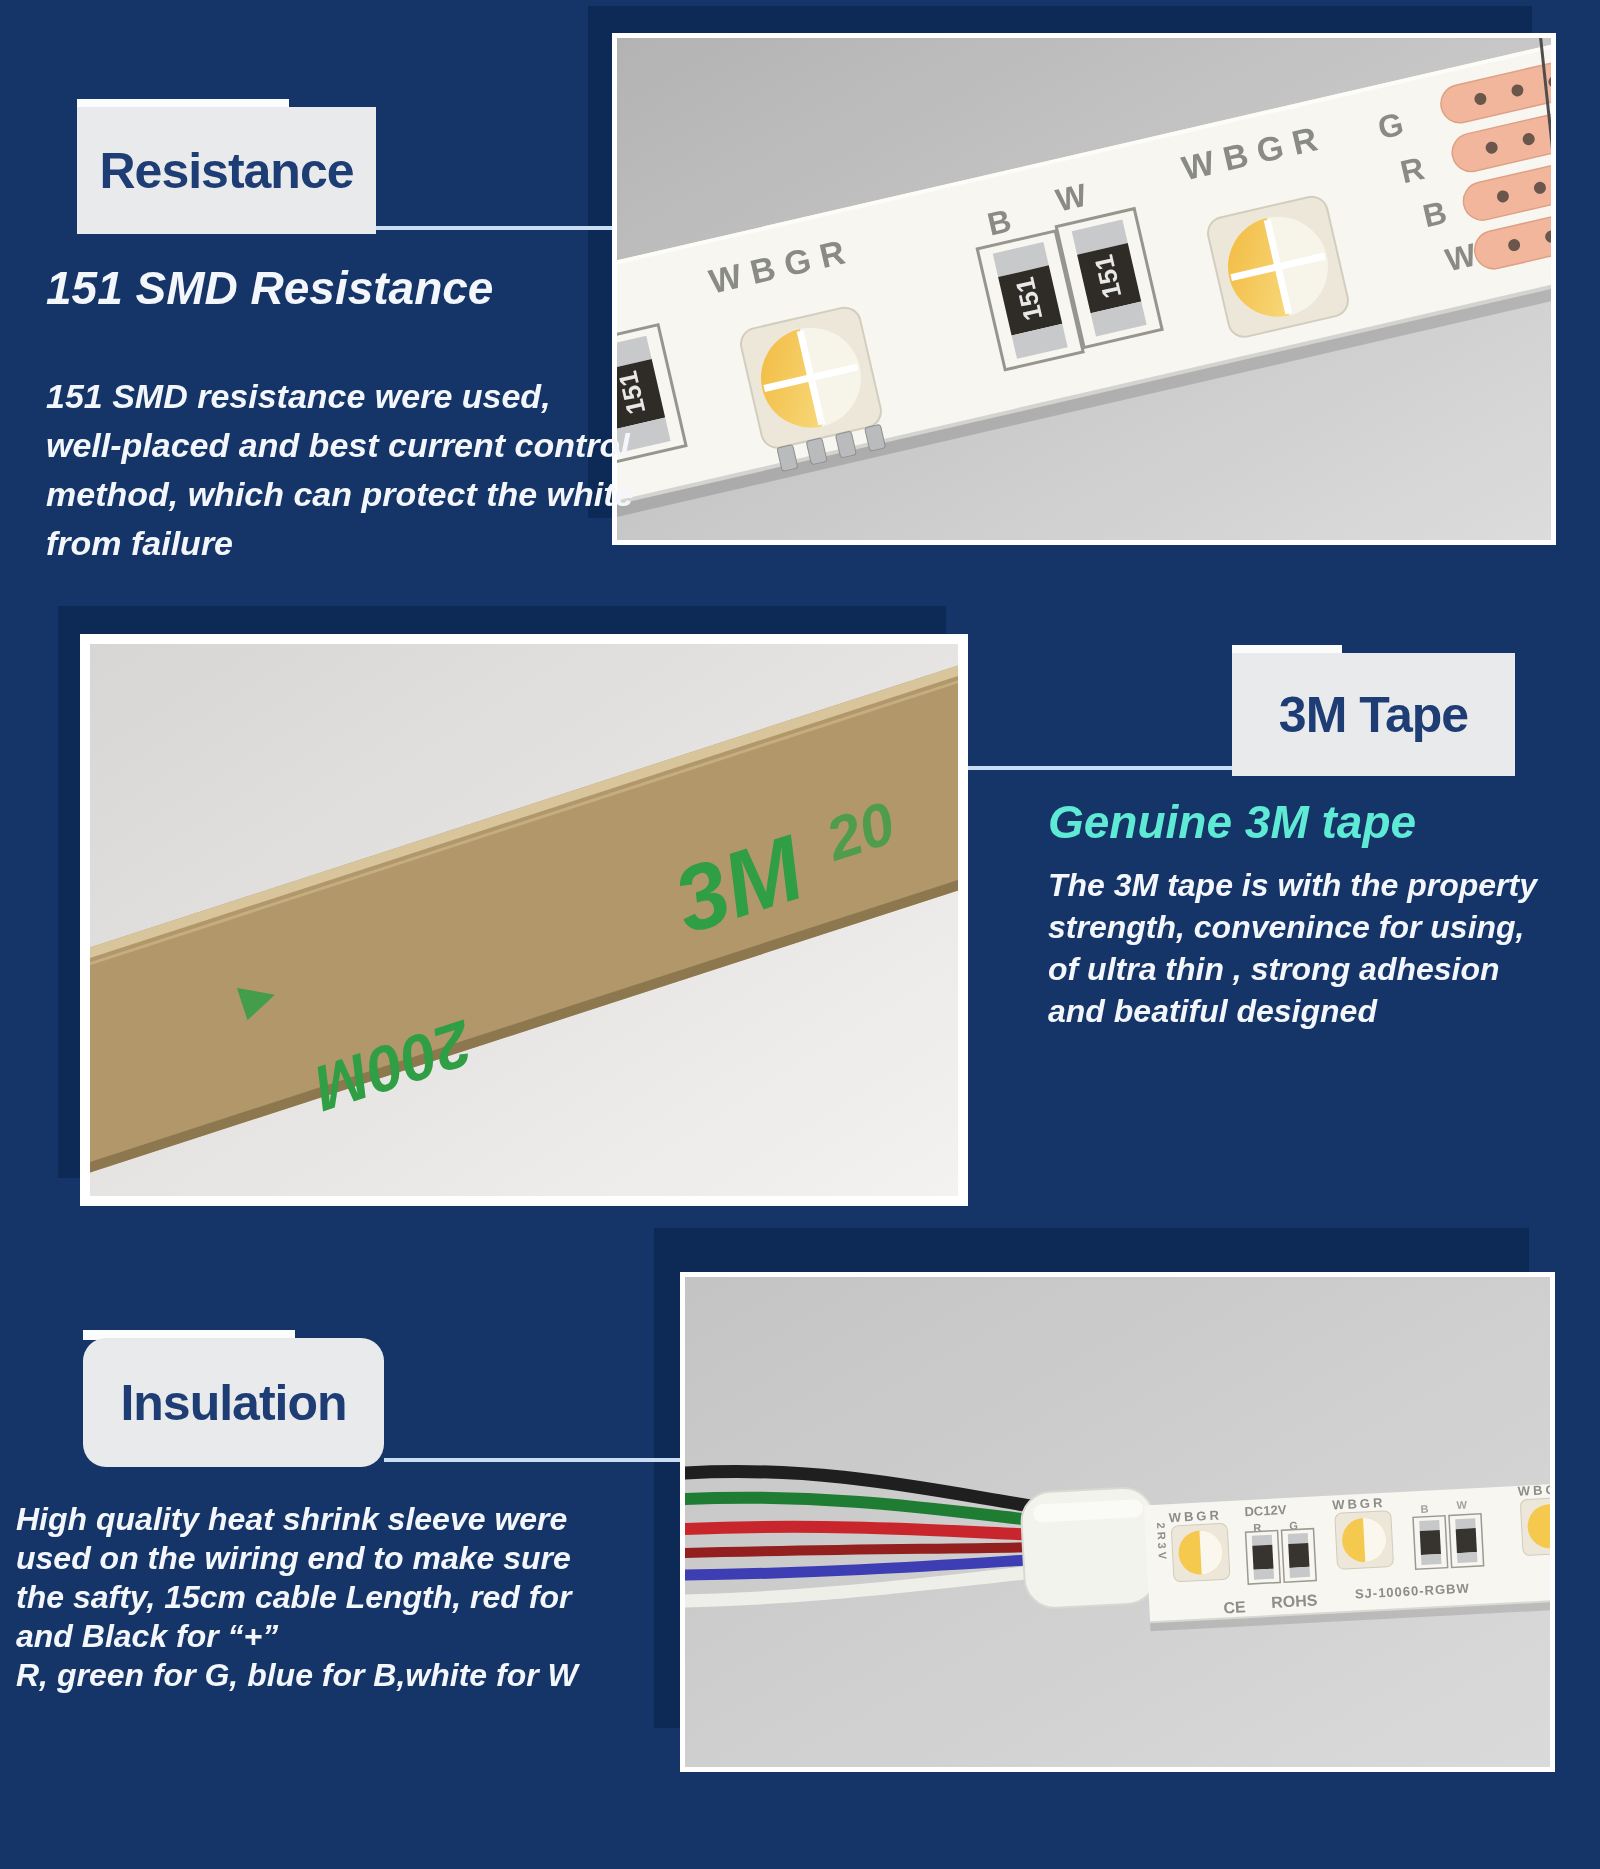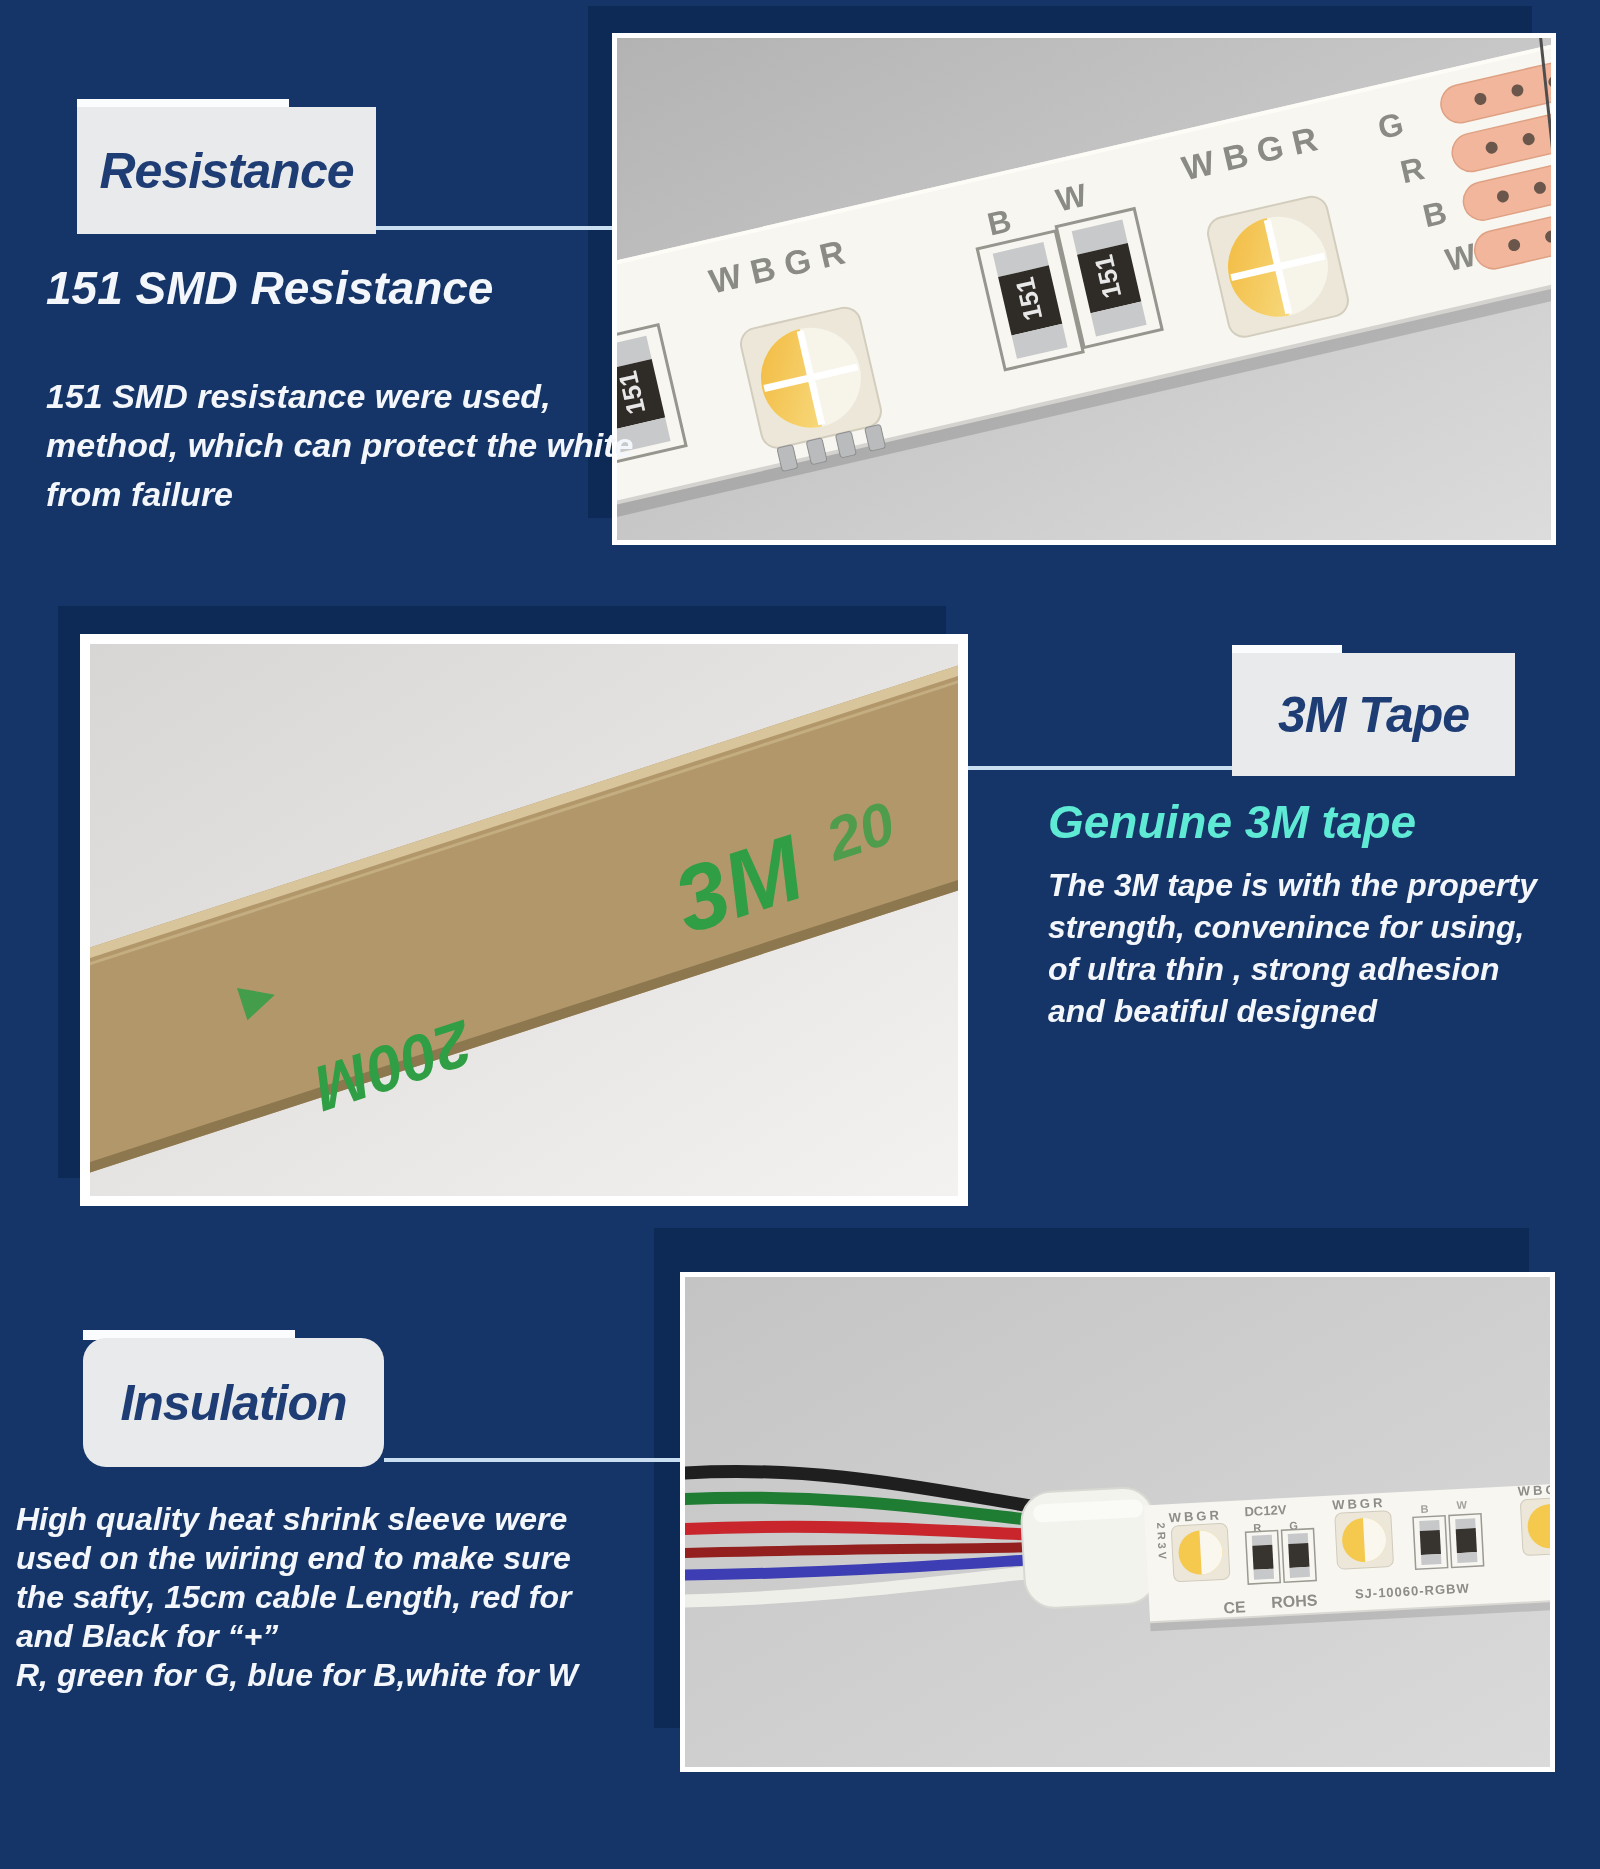--- a/index.html
+++ b/index.html
@@ -8,21 +8,21 @@
   .bg{position:absolute;inset:0;}
   .shadow-rect{position:absolute;}
   .photo{position:absolute;background:#ffffff;box-sizing:border-box;}
   .photo svg{display:block;width:100%;height:100%;}
   .photo1{left:612px;top:33px;width:944px;height:512px;padding:5px;}
   .shadow1{left:588px;top:6px;width:944px;height:512px;}
   .photo2{left:80px;top:634px;width:888px;height:572px;padding:10px;}
   .shadow2{left:58px;top:606px;width:888px;height:572px;}
   .photo3{left:680px;top:1272px;width:875px;height:500px;padding:5px;}
   .shadow3{left:654px;top:1228px;width:875px;height:500px;}
-  .panel{position:absolute;display:flex;align-items:center;justify-content:center;font-style:italic;}
+  .panel{position:absolute;display:flex;align-items:center;justify-content:center;}
   .panel1{left:77px;top:107px;width:299px;height:127px;}
   .panel2{left:1232px;top:653px;width:283px;height:123px;}
   .panel3{left:83px;top:1338px;width:301px;height:129px;}
   .panel .heading{font-weight:bold;font-size:50px;letter-spacing:-1px;}
   .tab{position:absolute;height:10px;}
   .tab1{left:77px;top:99px;width:212px;}
   .tab2{left:1232px;top:645px;width:110px;}
   .tab3{left:83px;top:1330px;width:212px;}
   .hline{position:absolute;height:4px;}
   .hline1{left:376px;top:226px;width:236px;}
@@ -147,20 +147,21 @@
 
   <div class="tab tab1" style="background:#fbfcfe;"></div>
   <div class="panel panel1" style="background:#e9eaeb;">
     <span class="heading" style="color:#1f3d75;">Resistance</span>
   </div>
   <div class="hline hline1" style="background:#c9def0;"></div>
 
   <div class="subtitle subtitle1" style="color:#f3f6fa;">151 SMD Resistance</div>
   <div class="bodytext body1" style="color:#f3f6fa;">
     <div>151 SMD resistance were used,</div>
+    <div>well-placed and best current control</div>
     <div>method, which can protect the white</div>
     <div>from failure</div>
   </div>
 
   <div class="shadow-rect shadow2" style="background:#0d2a56;"></div>
 
   <div class="photo photo2">
     <svg viewBox="0 0 868 552">
       <defs>
         <linearGradient id="pbg2" x1="0" y1="0" x2="1" y2="1">

